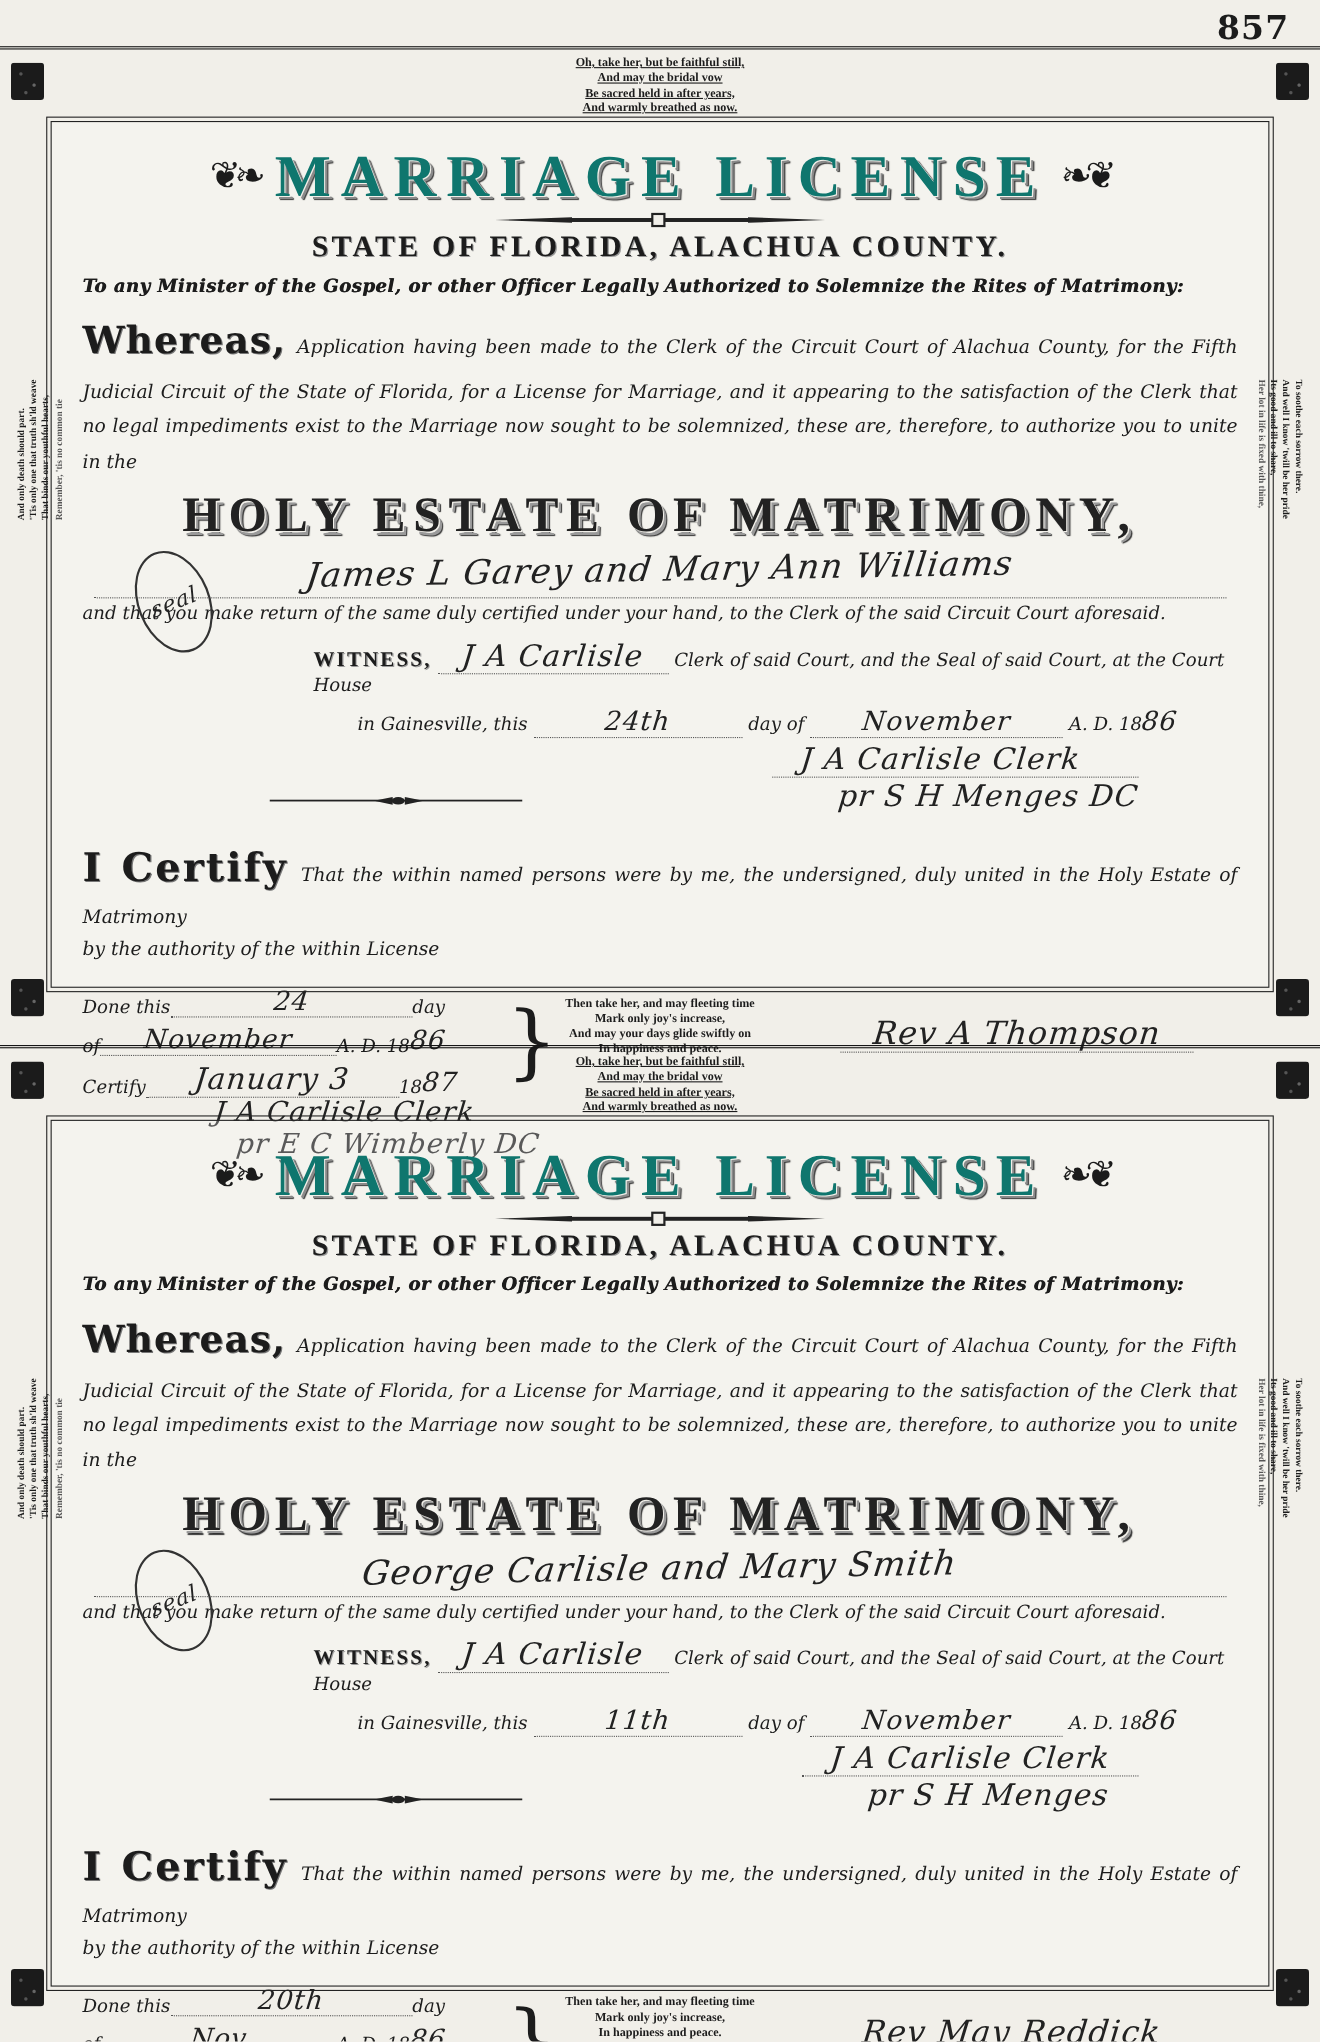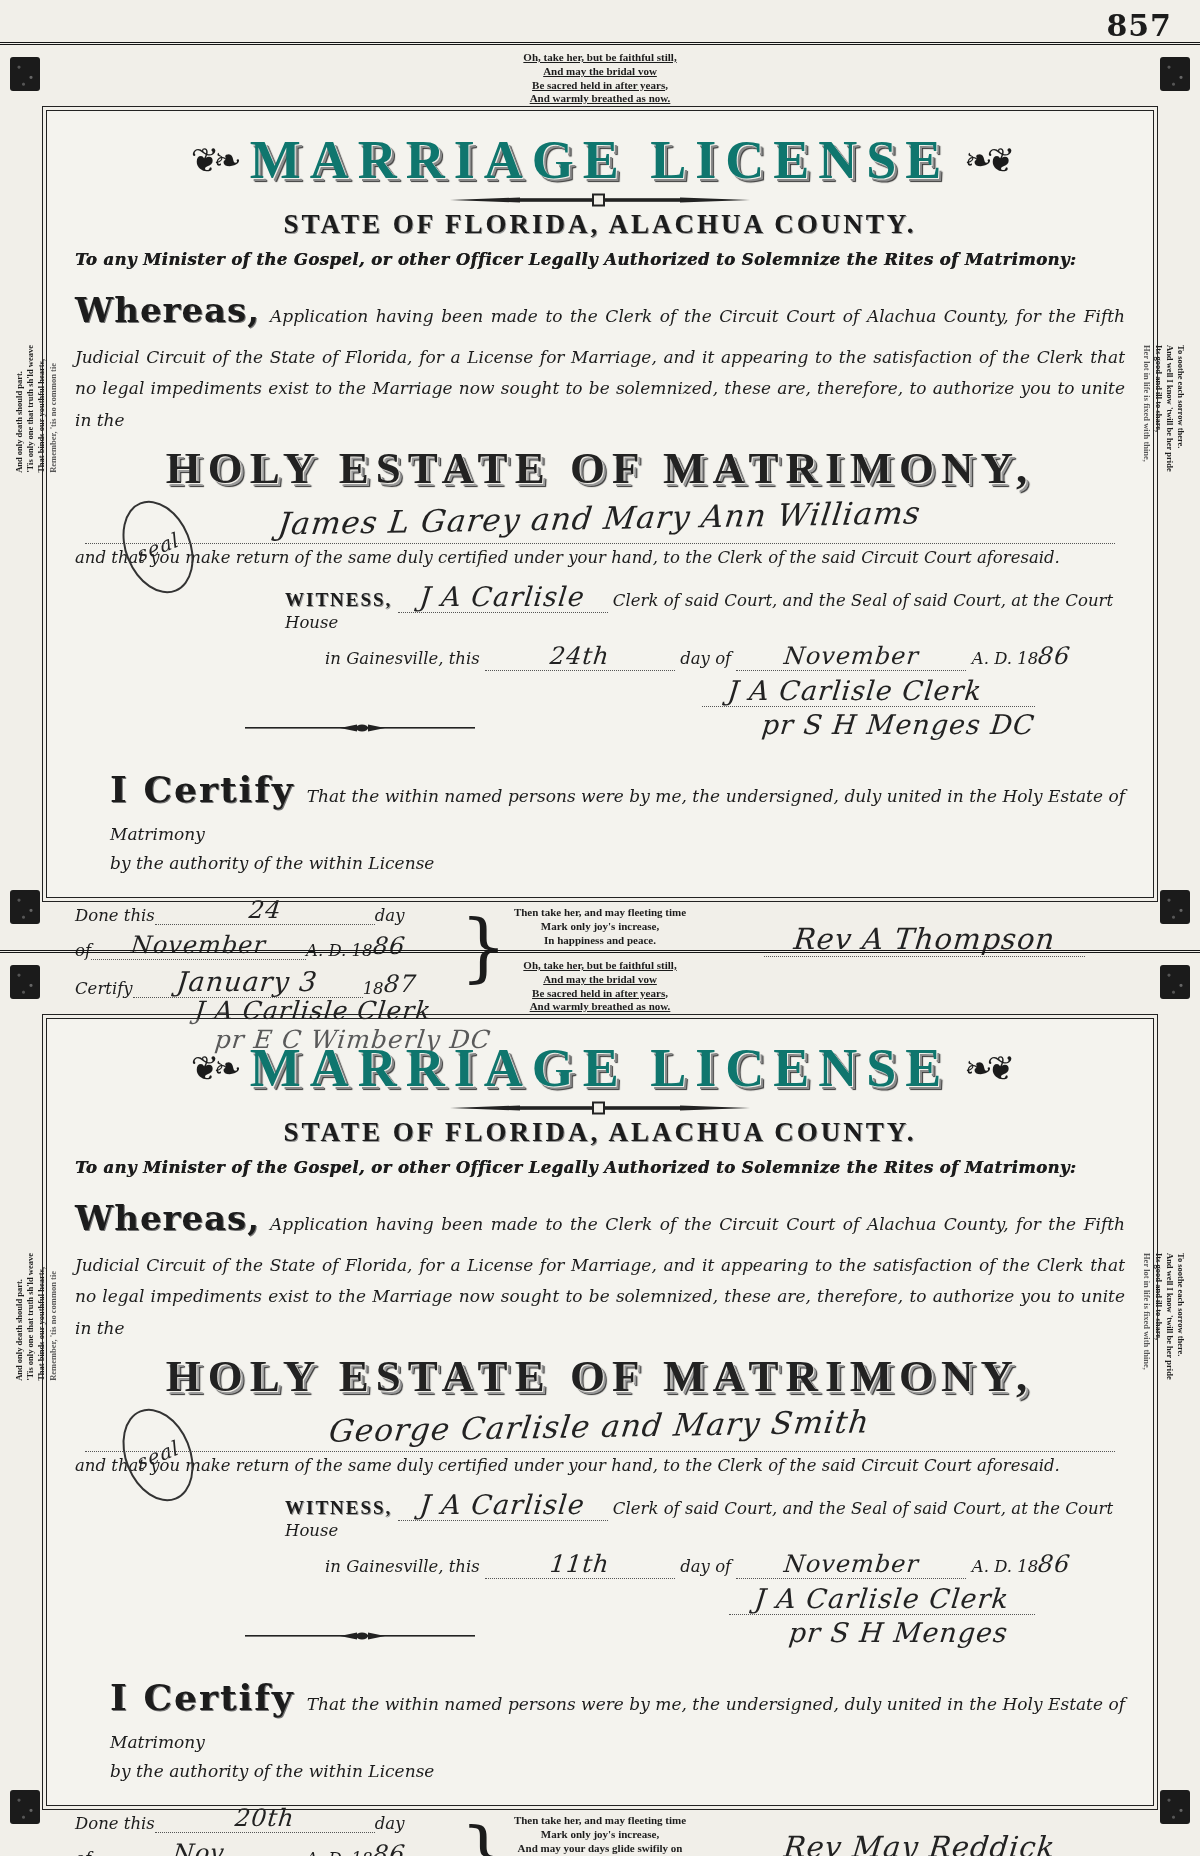--- a/index.html
+++ b/index.html
@@ -137,21 +137,21 @@
     transform:rotate(-22deg);
     display:flex; align-items:center; justify-content:center;
     font-style:italic; font-size:20px;
   }
   .sig-block { position:relative; height:86px; }
   .sig-lines { position:absolute; right:90px; top:4px; text-align:left; }
   .sig-lines .line1 { border-bottom:1px dotted #555; padding:0 26px; }
   .sig-lines .hand { font-size:27px; }
   .sig-lines .line2 { padding-left:60px; margin-top:2px; }
   .sig-divider { position:absolute; left:170px; top:52px; }
-  .certify-par { text-align:justify; line-height:1.7; font-size:17px; font-style:italic; margin-top:2px;margin-left:35px; }
+  .certify-par { text-align:justify; line-height:1.7; font-size:17px; font-style:italic; margin-top:2px; }
   .certify-label {
     font-size:36px; font-weight:bold; font-style:normal;
     letter-spacing:2px; margin-right:12px;
     text-shadow:1px 1px 0 #777;
   }
   .done-block { position:relative; margin-top:18px; }
   .done-left { width:560px; font-size:16.5px; font-style:italic; }
   .done-row { display:flex; align-items:flex-end; margin-top:6px; }
   .brace { position:absolute; left:385px; top:8px; font-size:74px; font-weight:normal; font-style:normal; }
   .officiant {
@@ -294,20 +294,21 @@
         <div class="officiant">
           <span class="hand">Rev A Thompson</span>
         </div>
       </div>
 
     </div>
 
     <div class="bottom-verse">
       <div>Then take her, and may fleeting time</div>
       <div>Mark only joy's increase,</div>
+      <div>And may your days glide swiftly on</div>
       <div>In happiness and peace.</div>
     </div>
 
   </section>
 
   <section class="cert-section second">
 
     <div class="corner tl"></div>
     <div class="corner tr"></div>
     <div class="corner bl"></div>
@@ -415,18 +416,17 @@
         <div class="officiant">
           <span class="hand">Rev May Reddick</span>
         </div>
       </div>
 
     </div>
 
     <div class="bottom-verse">
       <div>Then take her, and may fleeting time</div>
       <div>Mark only joy's increase,</div>
-      <div>And may your days glide swifily on</div>
       <div>In happiness and peace.</div>
     </div>
 
   </section>
 </div>
 
 </body></html>

